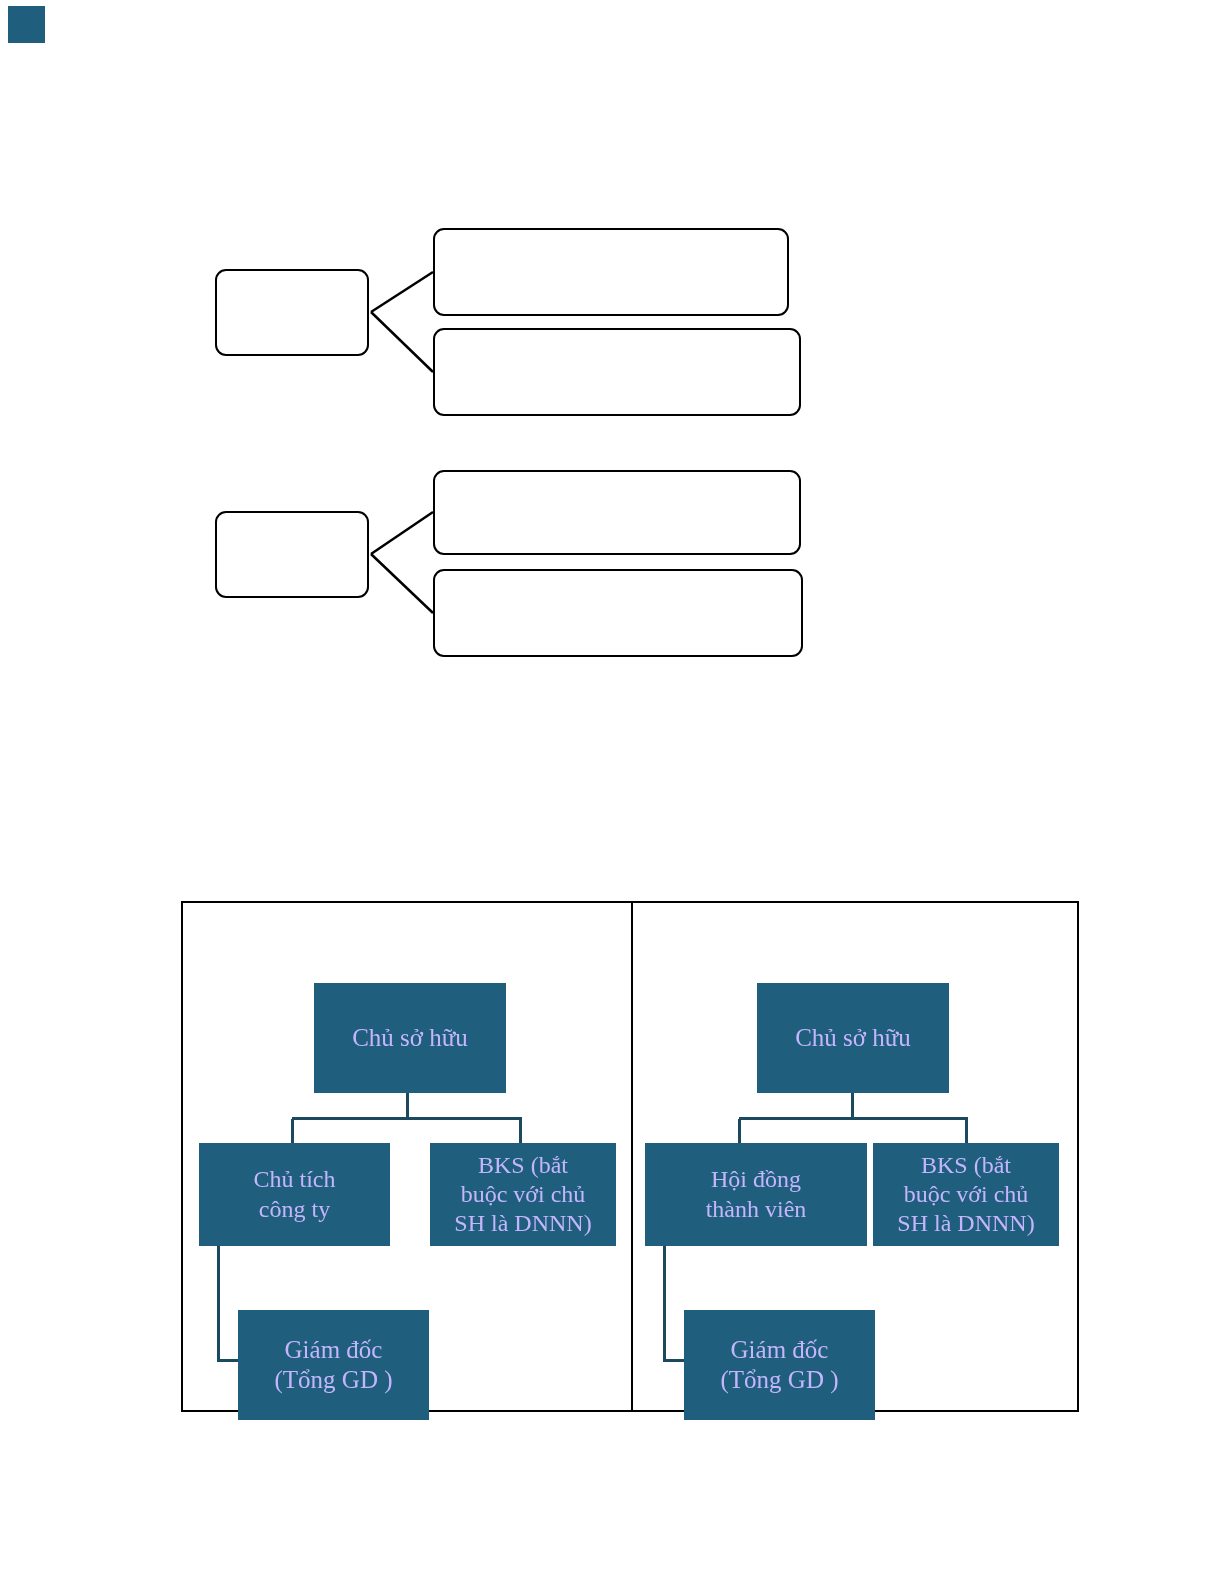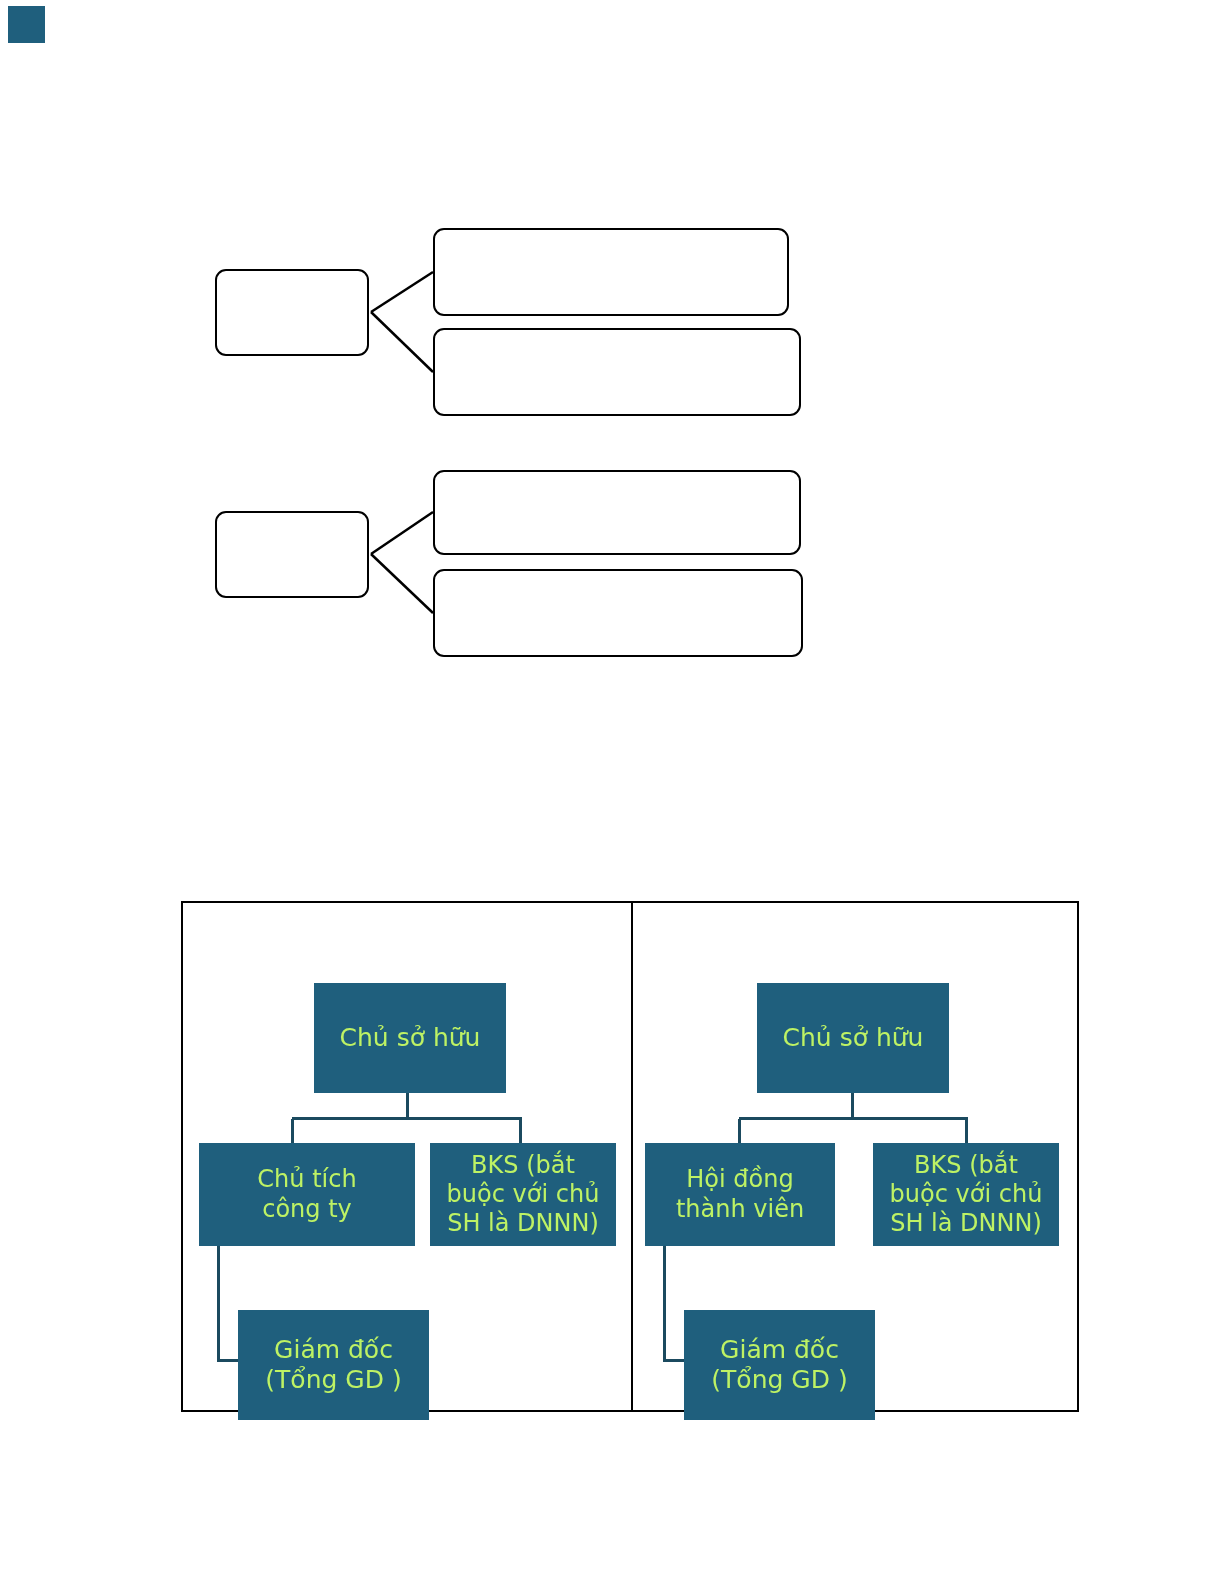--- a/index.html
+++ b/index.html
@@ -28,27 +28,28 @@
     position:absolute;left:181px;top:901px;width:898px;height:511px;
     border:2px solid #000000;box-sizing:border-box;background:#ffffff;
   }
   .divider{
     position:absolute;left:631px;top:901px;width:2px;height:511px;
     background:#000000;
   }
   .org-box{
     position:absolute;
     background:var(--box-fill,#1F5F7D);
-    color:#bef264;
+    color:#c4b5fd;
     display:flex;align-items:center;justify-content:center;
     text-align:center;
     white-space:pre-line;
     line-height:1.22;
     box-sizing:border-box;
     padding:12px 4px;
+    font-family:Liberation Serif, serif;
   }
   .fs-owner{font-size:25px;}
   .fs-child{font-size:24px;}
   .fs-dir{font-size:25px;margin-top:12px;}
   .conn{
     position:absolute;
     background:var(--connector,#1B4A5F);
   }
 </style>
 </head>
@@ -71,37 +72,37 @@
   <div class="node" style="left:433px;top:569px;width:370px;height:88px;"></div>
   <svg class="connsvg" style="left:360px;top:502px;" width="80" height="120">
     <line x1="11" y1="52" x2="73" y2="10" stroke="#000000" stroke-width="2.5"></line>
     <line x1="11" y1="52" x2="73" y2="111" stroke="#000000" stroke-width="2.5"></line>
   </svg>
 
   <div class="outer-rect"></div>
   <div class="divider"></div>
 
   <div class="org-box fs-owner" style="left:314px;top:983px;width:192px;height:110px;">Chủ sở hữu</div>
-  <div class="org-box fs-child" style="left:199px;top:1143px;width:216px;height:103px;">Chủ tích
+  <div class="org-box fs-child" style="left:199px;top:1143px;width:191px;height:103px;">Chủ tích
 công ty</div>
   <div class="org-box fs-child" style="left:430px;top:1143px;width:186px;height:103px;">BKS (bắt
 buộc với chủ
 SH là DNNN)</div>
   <div class="org-box fs-dir" style="left:238px;top:1298px;width:191px;height:110px;">Giám đốc
 (Tổng GD  )</div>
 
   <div class="conn" style="left:406px;top:1093px;width:3px;height:26px;"></div>
   <div class="conn" style="left:292px;top:1117px;width:230px;height:3px;"></div>
   <div class="conn" style="left:291px;top:1119px;width:3px;height:24px;"></div>
   <div class="conn" style="left:519px;top:1119px;width:3px;height:24px;"></div>
   <div class="conn" style="left:217px;top:1246px;width:3px;height:116px;"></div>
   <div class="conn" style="left:217px;top:1359px;width:21px;height:3px;"></div>
 
   <div class="org-box fs-owner" style="left:757px;top:983px;width:192px;height:110px;">Chủ sở hữu</div>
-  <div class="org-box fs-child" style="left:645px;top:1143px;width:190px;height:103px;">Hội đồng
+  <div class="org-box fs-child" style="left:645px;top:1143px;width:222px;height:103px;">Hội đồng
 thành viên</div>
   <div class="org-box fs-child" style="left:873px;top:1143px;width:186px;height:103px;">BKS (bắt
 buộc với chủ
 SH là DNNN)</div>
   <div class="org-box fs-dir" style="left:684px;top:1298px;width:191px;height:110px;">Giám đốc
 (Tổng GD  )</div>
 
   <div class="conn" style="left:851px;top:1093px;width:3px;height:26px;"></div>
   <div class="conn" style="left:739px;top:1117px;width:229px;height:3px;"></div>
   <div class="conn" style="left:738px;top:1119px;width:3px;height:24px;"></div>

